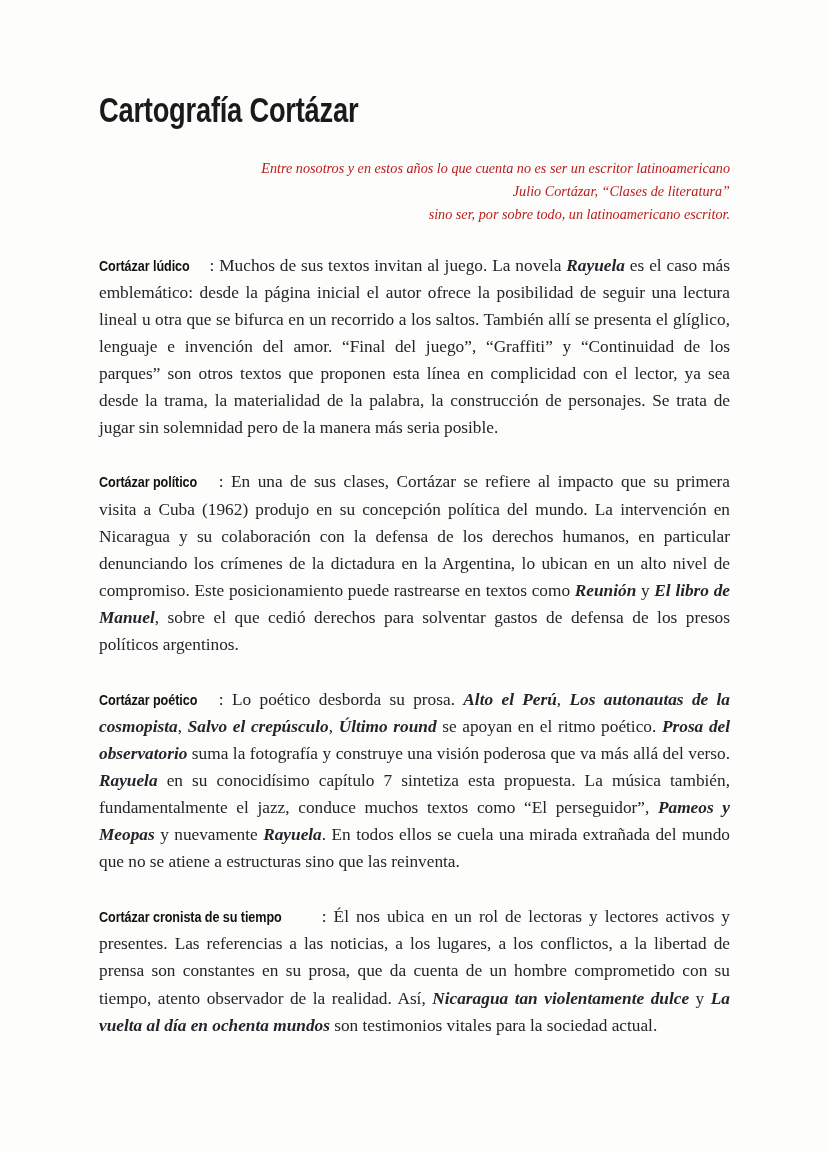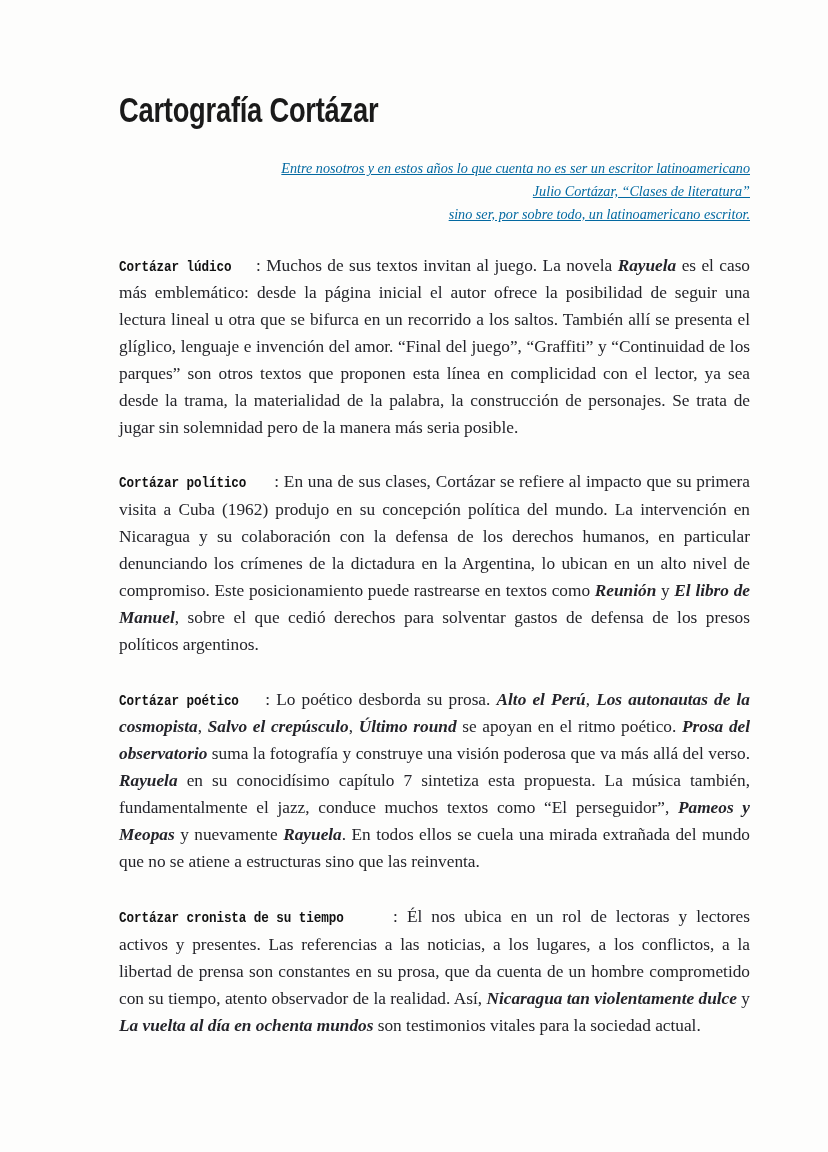--- a/index.html
+++ b/index.html
@@ -16,21 +16,20 @@
     background: #fdfdfc;
     overflow: hidden;
     box-sizing: border-box;
   }
 
   .content {
     position: absolute;
     left: 99px;
     top: 0;
     width: 631px;
-    margin-left: 20px;
   }
 
   
   .doc-title {
     font-family: "Liberation Sans Narrow", "Liberation Sans", sans-serif;
     font-weight: bold;
     font-size: 35px;
     line-height: 1.0;
     letter-spacing: -0.3px;
     color: #1a1a1a;
@@ -43,22 +42,21 @@
 
   
   .epigraph {
     margin: 0;
     padding-top: 30px;
     text-align: right;
     font-family: "Liberation Serif", "DejaVu Serif", serif;
     font-style: italic;
     font-size: 14.2px;
     line-height: 1.62;
-    color: #0369a1;
-    text-decoration: underline;
+    color: #b91c1c;
   }
   .epigraph .eline {
     display: block;
   }
 
   
   .section {
     margin: 0;
     padding-top: 26px;
   }
@@ -71,21 +69,21 @@
     font-family: "Liberation Serif", "DejaVu Serif", serif;
     font-size: 17.3px;
     line-height: 1.565;
     color: #24242a;
     text-align: justify;
     text-justify: inter-word;
     hyphens: manual;
   }
 
   .lead-in {
-    font-family: Liberation Mono, monospace;
+    font-family: Liberation Sans, sans-serif;
     font-weight: bold;
     font-size: 15.4px;
     color: #111111;
     letter-spacing: -0.1px;
   }
   .lead-in-x {
     display: inline-block;
     transform: scaleX(0.82);
     transform-origin: left center;
   }

